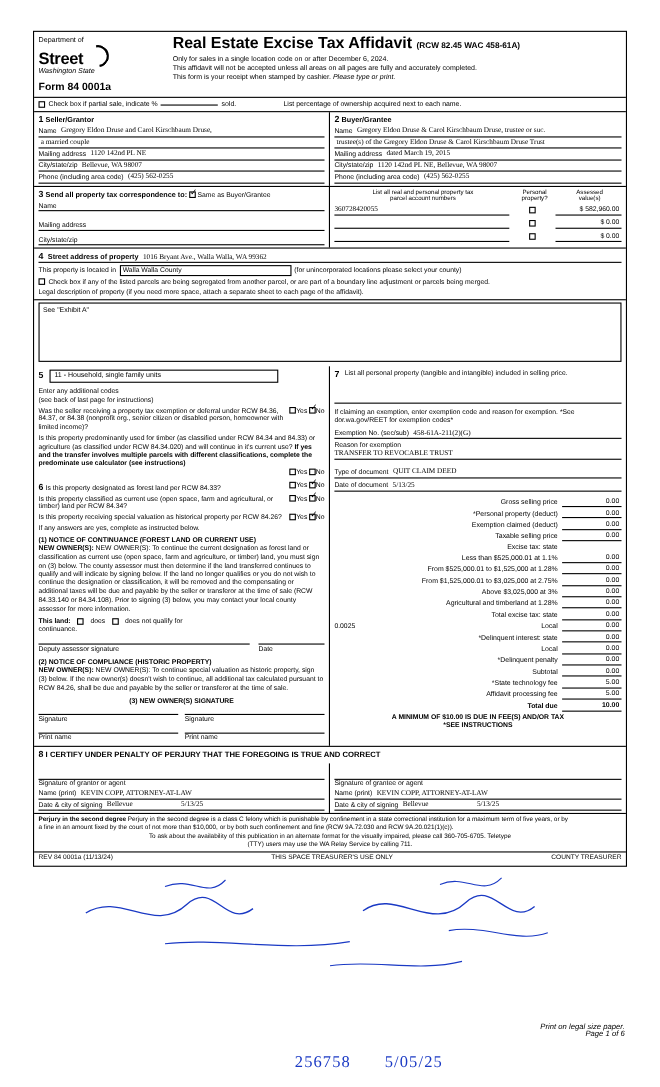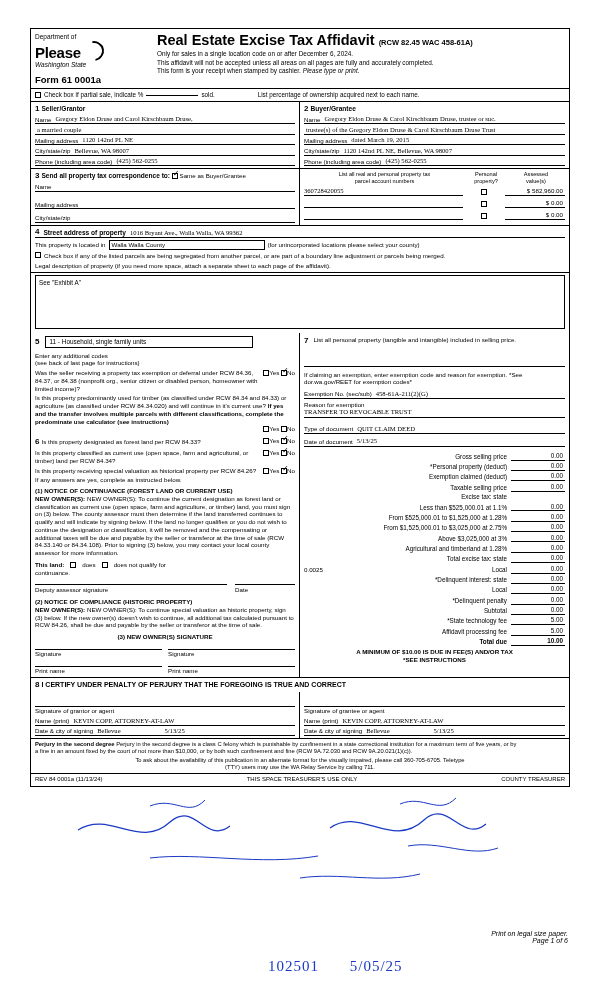--- a/index.html
+++ b/index.html
@@ -65,23 +65,23 @@
 </style>
 </head>
 <body>
 
 <div class="page">
   <div class="form">
 
     <div class="hdr">
       <div class="logo">
         <div class="dept">Department of</div>
-        <div class="revenue"><span>Please</span><span class="swirl"></span></div>
+        <div class="revenue"><span>Street</span><span class="swirl"></span></div>
         <div class="wash">Washington State</div>
-        <div class="formno">Form 61 0001a</div>
+        <div class="formno">Form 84 0001a</div>
       </div>
       <div style="flex:1">
         <div class="title"><span>Real Estate Excise Tax Affidavit</span> <small>(RCW 82.45 WAC 458-61A)</small></div>
         <div class="sub">
           <div>Only for sales in a single location code on or after December 6, 2024.</div>
           <div>This affidavit will not be accepted unless all areas on all pages are fully and accurately completed.</div>
           <div><span>This form is your receipt when stamped by cashier.</span> <i>Please type or print.</i></div>
         </div>
       </div>
     </div>
@@ -431,16 +431,16 @@
     <path d="M408 846 C440 840, 470 858, 498 848" stroke="#1a39c4" fill="none" stroke-width="1"></path>
     <path d="M300 878 C340 872, 380 884, 420 874" stroke="#1a39c4" fill="none" stroke-width="1"></path>
   </svg>
 
   <div class="bottomnote">
     <div>Print on legal size paper.</div>
     <div>Page 1 of 6</div>
   </div>
 
   <div class="stampnum">
-    <span>102501</span>
+    <span>256758</span>
     <span style="margin-left:26px;">5/05/25</span>
   </div>
 </div>
 
 </body></html>

